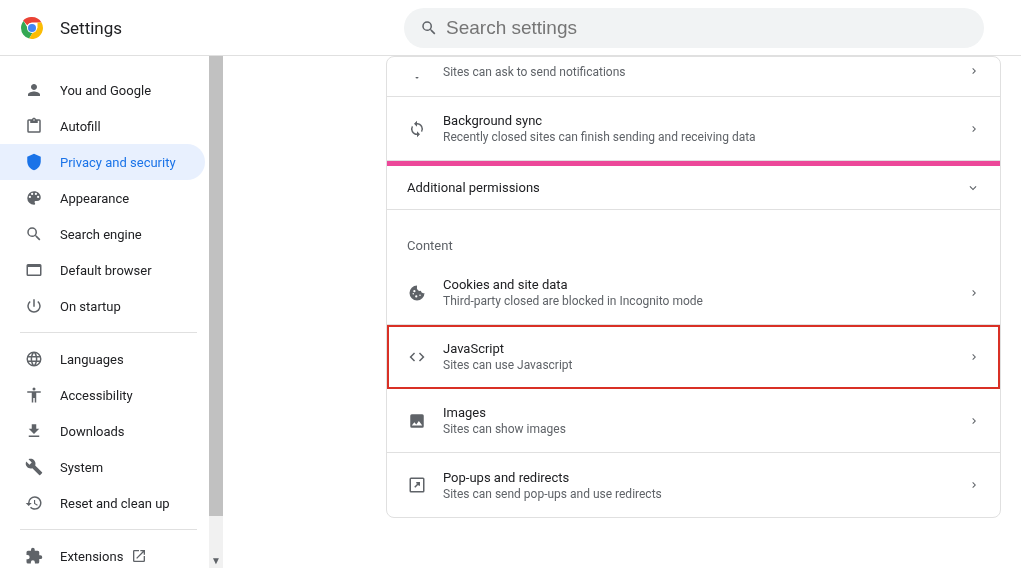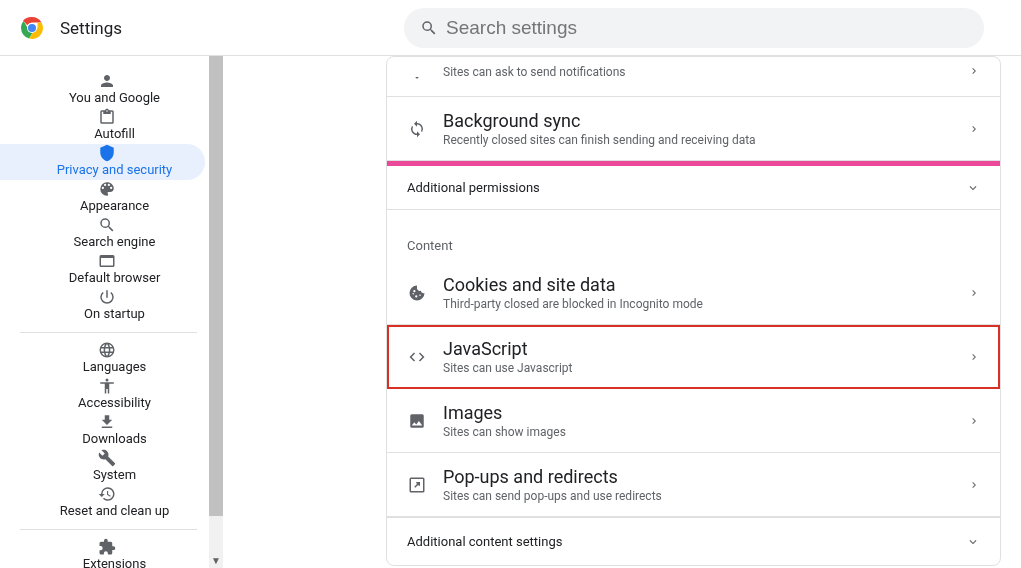--- a/index.html
+++ b/index.html
@@ -85,21 +85,20 @@
     .nav-item {
       display: flex;
       align-items: center;
       height: 36px;
       padding-left: 24px;
       cursor: pointer;
       border-radius: 0 18px 18px 0;
       margin-right: 20px;
       color: #202124;
       font-size: 13px;
-      flex-direction: column;
     }
     .nav-item.selected {
       background: #e8f0fe;
       color: #1a73e8;
     }
     .nav-item .icon {
       width: 20px;
       display: flex;
       justify-content: center;
       margin-right: 16px;
@@ -145,21 +144,21 @@
       width: 20px;
       display: flex;
       justify-content: center;
       color: #5f6368;
       margin-right: 16px;
     }
     .row-text {
       flex: 1;
     }
     .row-title {
-      font-size: 18px;
+      font-size: 13px;
       color: #202124;
     }
     .row-sub {
       font-size: 12px;
       color: #5f6368;
       margin-top: 2px;
     }
     .row-arrow {
       color: #5f6368;
     }
@@ -440,23 +439,15 @@
           <div class="row-title">Pop-ups and redirects</div>
           <div class="row-sub">Sites can send pop-ups and use redirects</div>
         </div>
         <span class="row-arrow">
             <svg width="12" height="12" viewBox="0 0 24 24" fill="currentColor">
               <path d="M8.59 16.59 13.17 12 8.59 7.41 10 6l6 6-6 6z"></path>
             </svg>
           </span>
       </div>
 
-      <div class="expand-row" style="border-top:1px solid #e0e0e0;">
-        <span>Additional content settings</span>
-        <span>
-            <svg width="14" height="14" viewBox="0 0 24 24" fill="#5f6368">
-              <path d="M7.41 8.59 12 13.17l4.59-4.58L18 10l-6 6-6-6z"></path>
-            </svg>
-          </span>
-      </div>
     </div>
   </div>
 </div>
 
 </body></html>

